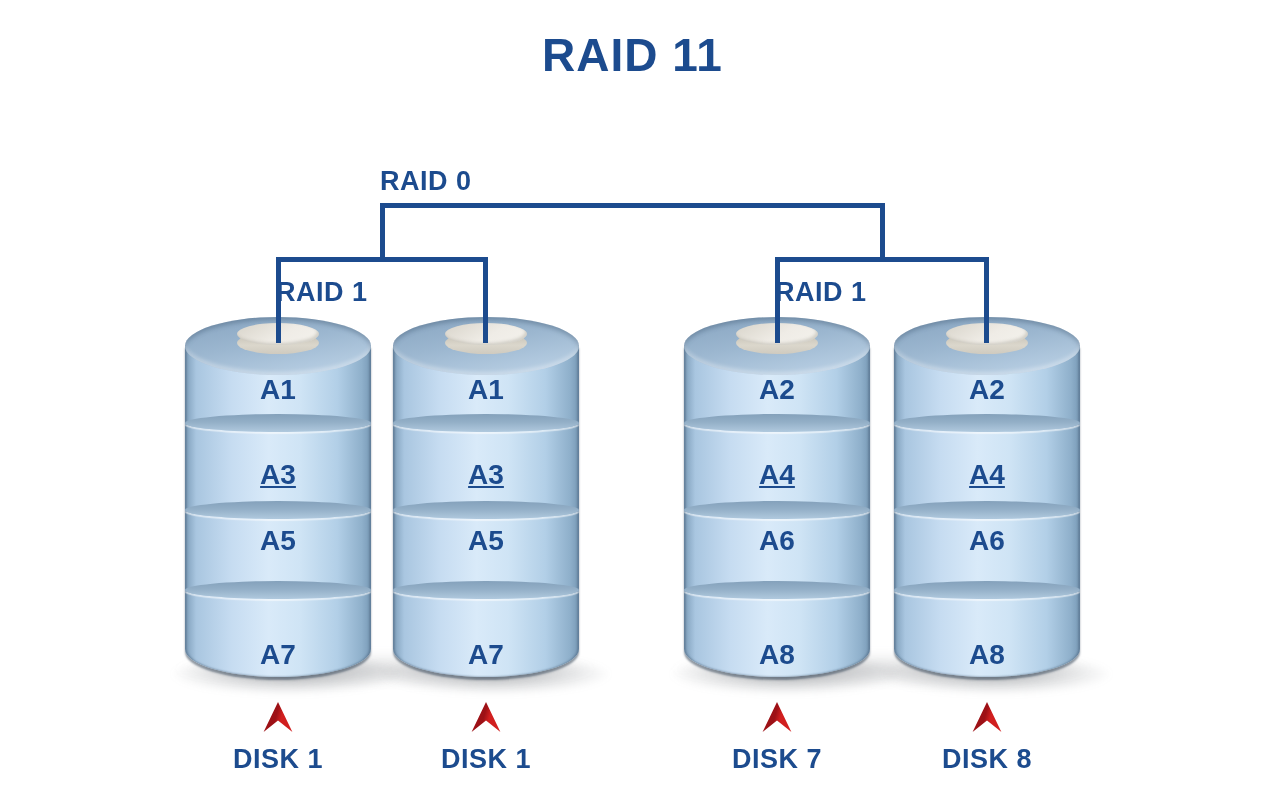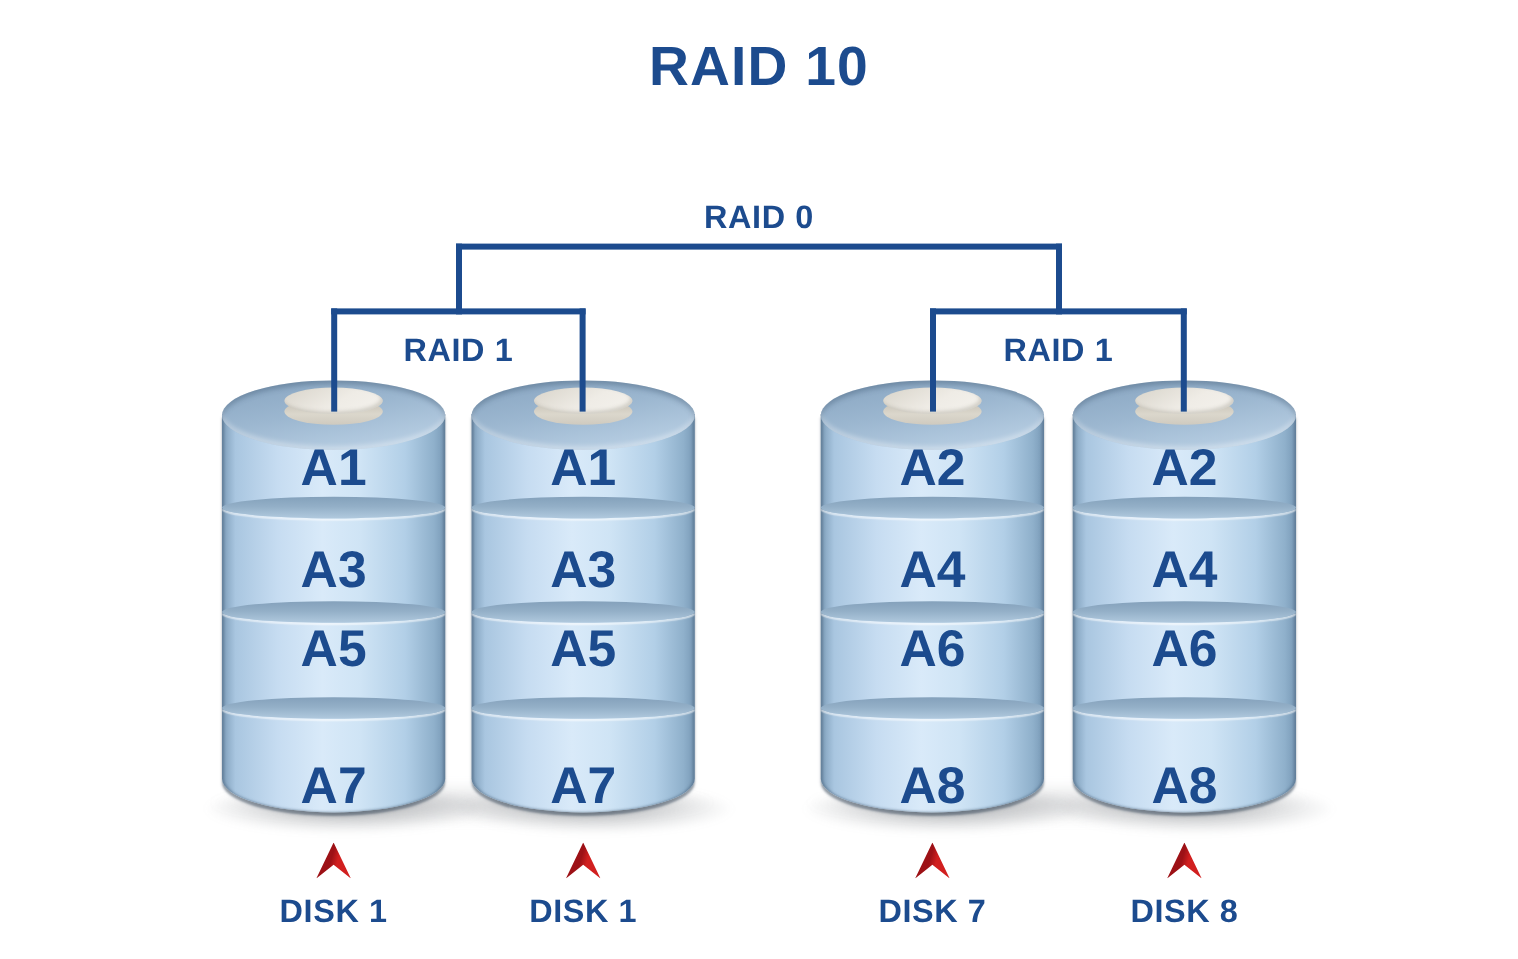--- a/index.html
+++ b/index.html
@@ -9,21 +9,21 @@
   *{margin:0;padding:0;box-sizing:border-box;}
   body{background:#ffffff;font-family:"Liberation Sans",sans-serif;}
   .stage{
     position:relative;width:1265px;height:799px;background:#ffffff;overflow:hidden;
   }
   .title{
     position:absolute;top:28px;left:0;width:100%;text-align:center;
     font-size:46px;font-weight:bold;color:var(--navy);letter-spacing:1px;
   }
   .tree-label{
-    position:absolute;text-align:center;font-size:27px;font-weight:bold;
+    position:absolute;text-align:left;font-size:27px;font-weight:bold;
     color:var(--navy);letter-spacing:.5px;
   }
   .line{position:absolute;background:var(--navy);}
 
   
   .disk{position:absolute;top:317px;width:186px;height:470px;}
   .ground-shadow{
     position:absolute;left:-16px;top:336px;width:236px;height:42px;border-radius:50%;
     background:radial-gradient(ellipse at center,rgba(95,100,106,.45) 0%,rgba(95,100,106,0) 70%);
     filter:blur(3px);
@@ -57,41 +57,41 @@
     position:absolute;left:0;top:9px;width:82px;height:22px;border-radius:50%;
     background:linear-gradient(180deg,#c2bdb1 0%,#dbd7cc 60%,#cfcabf 100%);
   }
   .cap-top{
     position:absolute;left:0;top:0;width:82px;height:22px;border-radius:50%;
     background:linear-gradient(150deg,#d8d4ca 0%,#efece6 55%,#f4f2ed 100%);
     box-shadow:inset -2px -2px 3px rgba(120,115,100,.25);
   }
   .block-label{
     position:absolute;left:0;width:186px;text-align:center;
-    font-size:43px;font-weight:bold;color:var(--navy);line-height:36px;
+    font-size:28px;font-weight:bold;color:var(--navy);line-height:36px;
   }
-  .block-label.b1{top:55px;} .block-label.b2{top:140px;}
+  .block-label.b1{top:55px;} .block-label.b2{top:140px;text-decoration:underline;}
   .block-label.b3{top:206px;} .block-label.b4{top:320px;}
   .arrow{
     position:absolute;left:50%;transform:translateX(-50%);top:385px;
     width:36px;height:30px;
     background:linear-gradient(105deg,#9d1116 45%,#d11f1f 58%);
     clip-path:polygon(50% 0%,90% 100%,50% 62%,10% 100%);
   }
   .disk-name{
     position:absolute;left:-27px;top:411px;width:240px;text-align:center;
     font-size:27px;font-weight:bold;color:var(--navy);letter-spacing:.5px;margin-top:16px;
   }
 </style>
 </head>
 <body>
 
 <div class="stage">
 
-  <div class="title">RAID 10</div>
+  <div class="title">RAID 11</div>
 
   <div class="tree-label" style="left:380px;top:166px;width:505px">RAID 0</div>
   <div class="tree-label" style="left:276px;top:277px;width:212px">RAID 1</div>
   <div class="tree-label" style="left:775px;top:277px;width:214px">RAID 1</div>
 
   <div class="pair-shadow" style="left:175px;width:420px"></div>
   <div class="pair-shadow" style="left:672px;width:420px"></div>
 
   <div class="disk" style="left:185px">
     <div class="ground-shadow"></div>

